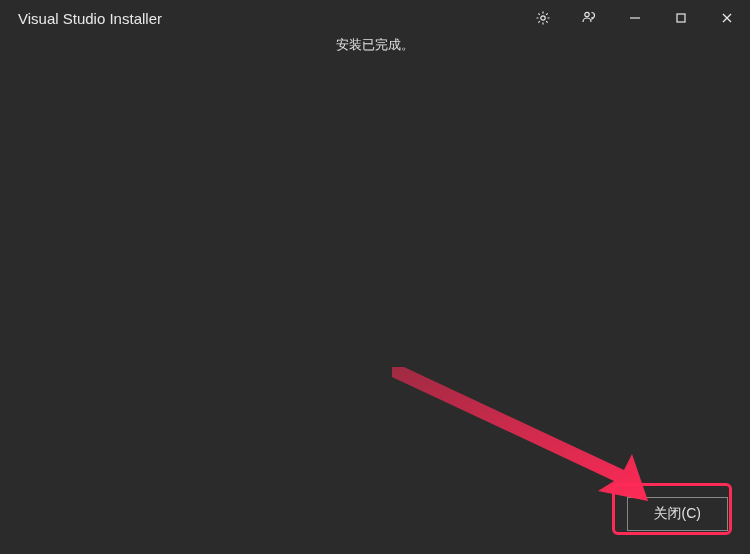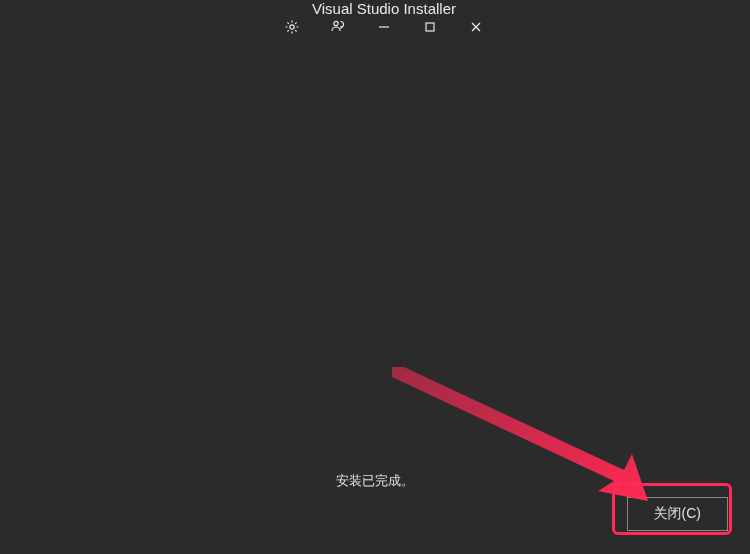--- a/index.html
+++ b/index.html
@@ -20,21 +20,20 @@
       height: 100%;
       display: flex;
       flex-direction: column;
     }
     .title-bar {
       height: 36px;
       display: flex;
       align-items: center;
       justify-content: space-between;
       padding-left: 18px;
-      flex-direction: column;
     }
     .title {
       color: #e8e8e8;
       font-size: 15px;
       font-weight: 400;
     }
     .title-controls {
       display: flex;
       align-items: center;
       height: 100%;
@@ -54,21 +53,21 @@
       fill: none;
       stroke-width: 1.2;
     }
     .ctrl-btn.small-icon svg {
       width: 16px;
       height: 16px;
     }
     .main-area {
       flex: 1;
       display: flex;
-      align-items: flex-end;
+      align-items: flex-start;
       justify-content: center;
     }
     .status-text {
       color: #e0e0e0;
       font-size: 13px;
       text-align: center;
     }
     .footer {
       height: 64px;
       display: flex;

